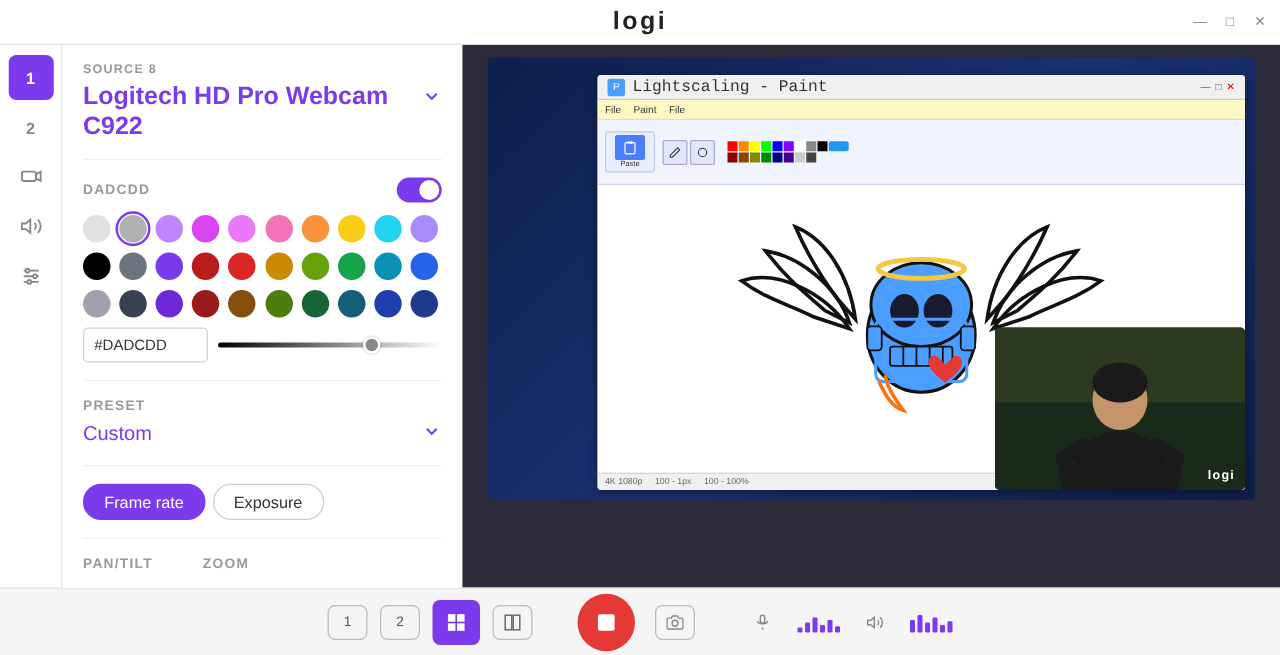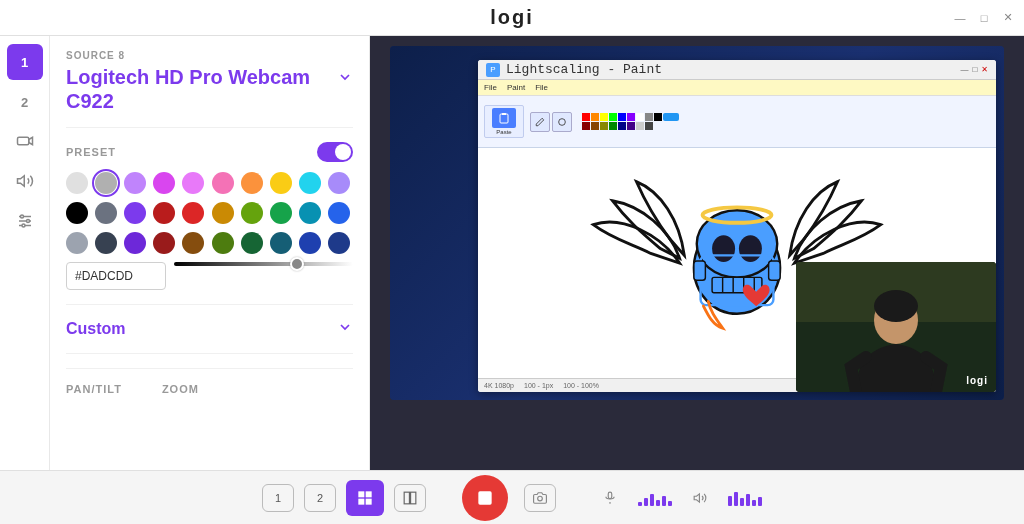--- a/index.html
+++ b/index.html
@@ -195,21 +195,21 @@
       cursor: pointer;
     }
     .color-swatch.selected {
       outline: 2px solid #7c3aed;
       outline-offset: 1px;
     }
 
     
     .hex-row {
       display: flex;
-      align-items: flex-start;
+      align-items: center;
       gap: 8px;
       margin-top: 6px;
     }
     .hex-input {
       width: 100px;
       height: 28px;
       border: 1px solid #d0d0d0;
       border-radius: 4px;
       padding: 0 8px;
       font-size: 12px;
@@ -236,21 +236,21 @@
 
     
     .preset-row {
       display: flex;
       align-items: center;
       justify-content: space-between;
       margin-top: 4px;
     }
     .preset-value {
       font-size: 16px;
-      font-weight: 700;
+      font-weight: 400;
       color: #7c3aed;
     }
 
     
     .priority-row {
       display: flex;
       align-items: center;
       gap: 6px;
       margin-bottom: 10px;
     }
@@ -489,21 +489,21 @@
       <div class="chevron-down">
         <svg width="16" height="16" viewBox="0 0 24 24" fill="none" stroke="#7c3aed" stroke-width="2.5">
           <polyline points="6,9 12,15 18,9"></polyline>
         </svg>
       </div>
     </div>
 
     <div class="section-divider"></div>
 
     <div class="section-header">
-      <span class="section-title">PRESET</span>
+      <span class="section-title">DADCDD</span>
       <div class="toggle"></div>
     </div>
 
     <div class="color-grid">
       <div class="color-swatch" style="background:#e0e0e0;"></div>
       <div class="color-swatch selected" style="background:#b0b0b0;"></div>
       <div class="color-swatch" style="background:#c084fc;"></div>
       <div class="color-swatch" style="background:#d946ef;"></div>
       <div class="color-swatch" style="background:#e879f9;"></div>
       <div class="color-swatch" style="background:#f472b6;"></div>
@@ -537,31 +537,36 @@
       <div class="color-swatch" style="background:#1e3a8a;"></div>
     </div>
 
     <div class="hex-row">
       <input type="text" class="hex-input" value="#DADCDD" style="">
       <input type="range" class="hex-slider" min="0" max="255" value="180" style="">
     </div>
 
     <div class="section-divider"></div>
 
+    <div class="section-title" style="margin-bottom:6px;">PRESET</div>
     <div class="preset-row">
       <span class="preset-value">Custom</span>
       <div>
         <svg width="16" height="16" viewBox="0 0 24 24" fill="none" stroke="#7c3aed" stroke-width="2.5">
           <polyline points="6,9 12,15 18,9"></polyline>
         </svg>
       </div>
     </div>
 
     <div class="section-divider"></div>
 
+    <div class="priority-row">
+      <button class="priority-btn active">Frame rate</button>
+      <button class="priority-btn">Exposure</button>
+    </div>
 
     <div class="section-divider"></div>
 
     <div class="panzoom-row">
       <span class="panzoom-label">PAN/TILT</span>
       <span class="panzoom-label">ZOOM</span>
     </div>
   </div>
 
   <div class="preview-area">

